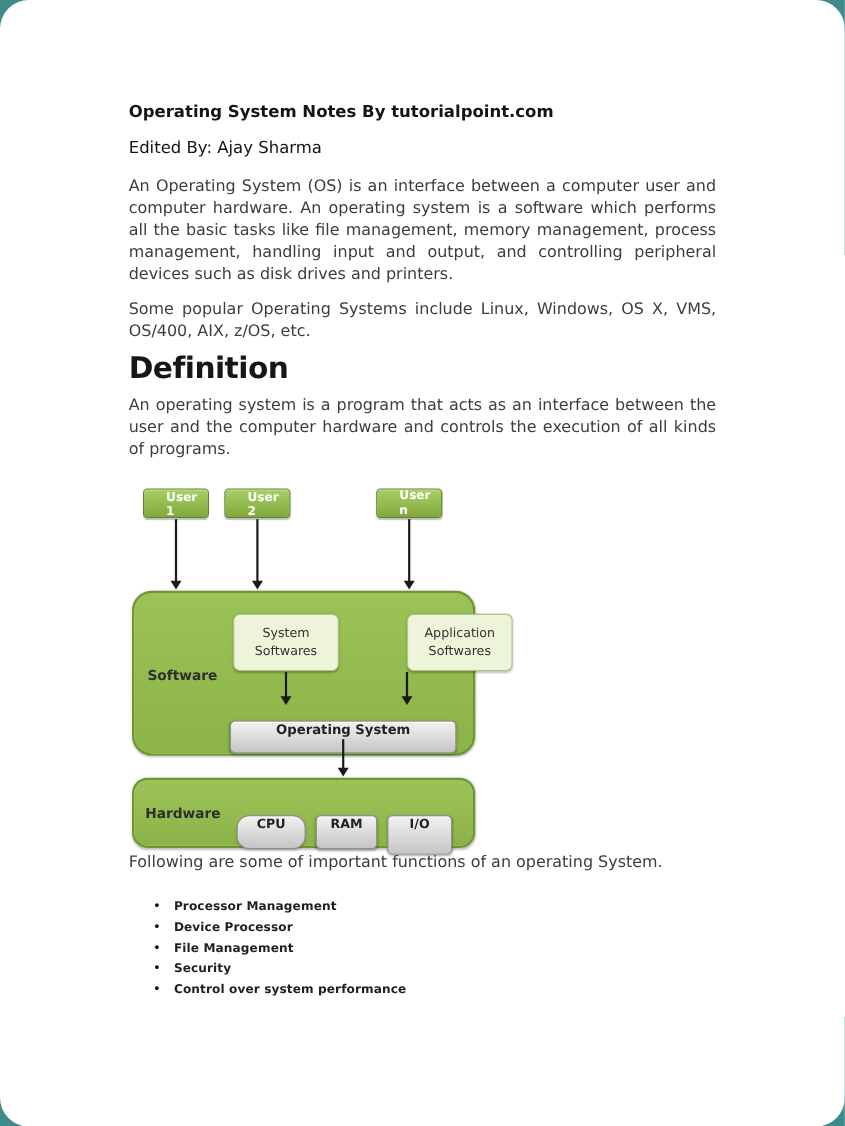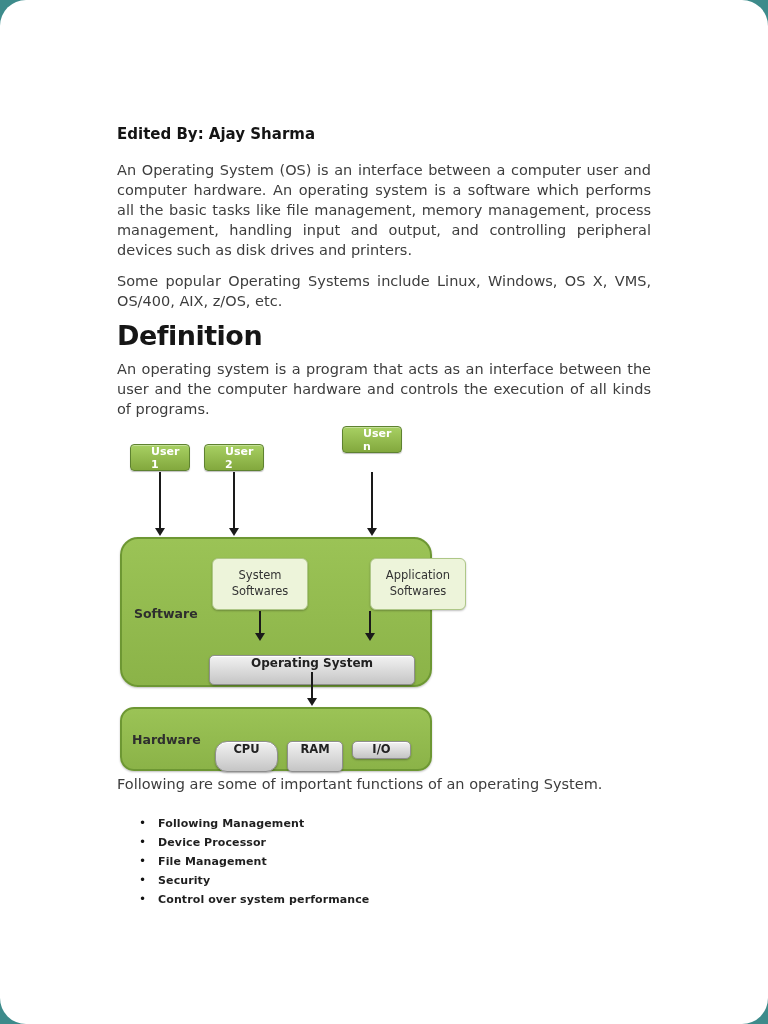--- a/index.html
+++ b/index.html
@@ -3,21 +3,21 @@
 <meta charset="utf-8">
 <style>
   * { margin:0; padding:0; box-sizing:border-box; }
   html,body { width:768px; height:1024px; overflow:hidden; }
   body { background:#3d8b8b; font-family:"DejaVu Sans","Liberation Sans",sans-serif; position:relative; }
 
   .page { position:absolute; inset:0; background:#ffffff; border-radius:26px; overflow:hidden; }
   .abs { position:absolute; }
 
   .title    { left:117px; top:92px;  width:534px; font-size:15px; font-weight:bold; color:#141414; }
-  .subtitle { left:117px; top:125px; width:534px; font-size:15px; font-weight:bold; color:#141414; }
+  .subtitle { left:117px; top:125px; width:534px; font-size:15px; font-weight:normal; color:#141414; }
   .para     { left:117px; width:534px; font-size:14.5px; line-height:20px; color:#3d3d3d; text-align:justify; }
   .p1 { top:160px; }
   .p2 { top:271px; }
   .def-head { left:117px; top:320px; font-size:27px; font-weight:bold; color:#161616; letter-spacing:-0.5px; }
   .def-para { top:359px; }
   .following{ left:117px; top:776px; width:560px; font-size:14.5px; color:#3d3d3d; }
 
   
   .user-box { width:60px; height:27px; background:linear-gradient(180deg,#a8d063,#82a83d);
               border:1px solid #5e8230; border-radius:4px; color:#fff; font-weight:bold; font-size:11px;
@@ -44,35 +44,36 @@
   .fn-row { display:flex; align-items:baseline; height:19px; }
   .bullet::before { content:"•"; }
   .bullet { font-size:12px; color:#111; margin-right:12px; }
   .fn-item { font-size:11px; font-weight:bold; color:#1f1f1f; letter-spacing:0.1px; }
 </style>
 </head>
 <body>
 
 <div class="page">
 
+  <div class="abs title">Operating System Notes By tutorialpoint.com</div>
   <div class="abs subtitle">Edited By: Ajay Sharma</div>
   <div class="abs para p1">An Operating System (OS) is an interface between a computer user and computer hardware. An operating system is a software which performs all the basic tasks like file management, memory management, process management, handling input and output, and controlling peripheral devices such as disk drives and printers.</div>
   <div class="abs para p2">Some popular Operating Systems include Linux, Windows, OS X, VMS, OS/400, AIX, z/OS, etc.</div>
   <div class="abs def-head">Definition</div>
   <div class="abs para def-para">An operating system is a program that acts as an interface between the user and the computer hardware and controls the execution of all kinds of programs.</div>
 
   <div>
 
     <div class="abs user-box" style="left:130px; top:444px;">
       <span>User 1</span>
     </div>
     <div class="abs user-box" style="left:204px; top:444px;">
       <span>User 2</span>
     </div>
-    <div class="abs user-box" style="left:342px; top:426px;">
+    <div class="abs user-box" style="left:342px; top:444px;align-items:flex-end;">
       <span>User n</span>
     </div>
 
     <div class="arrow" style="left:154px; top:472px; height:64px;">
       <div class="line"></div>
       <div class="head"></div>
     </div>
     <div class="arrow" style="left:228px; top:472px; height:64px;">
       <div class="line"></div>
       <div class="head"></div>
@@ -112,31 +113,31 @@
 
     <div class="abs container-green" style="left:120px; top:707px; width:312px; height:64px; border-radius:14px;"></div>
     <div class="abs side-label" style="left:132px; top:732px;">Hardware</div>
 
     <div class="abs box-gray" style="left:215px; top:727px; width:63px; height:31px;border-radius:12px;">
       <span>CPU</span>
     </div>
     <div class="abs box-gray" style="left:287px; top:727px; width:56px; height:31px;">
       <span>RAM</span>
     </div>
-    <div class="abs box-gray" style="left:352px; top:727px; width:59px; height:18px;">
+    <div class="abs box-gray" style="left:352px; top:727px; width:59px; height:36px;">
       <span>I/O</span>
     </div>
   </div>
 
   <div class="abs following">Following are some of important functions of an operating System.</div>
 
   <div class="abs fn-list">
     <div class="fn-row">
       <span class="bullet"></span>
-      <span class="fn-item">Following Management</span>
+      <span class="fn-item">Processor Management</span>
     </div>
     <div class="fn-row">
       <span class="bullet"></span>
       <span class="fn-item">Device Processor</span>
     </div>
     <div class="fn-row">
       <span class="bullet"></span>
       <span class="fn-item">File Management</span>
     </div>
     <div class="fn-row">

